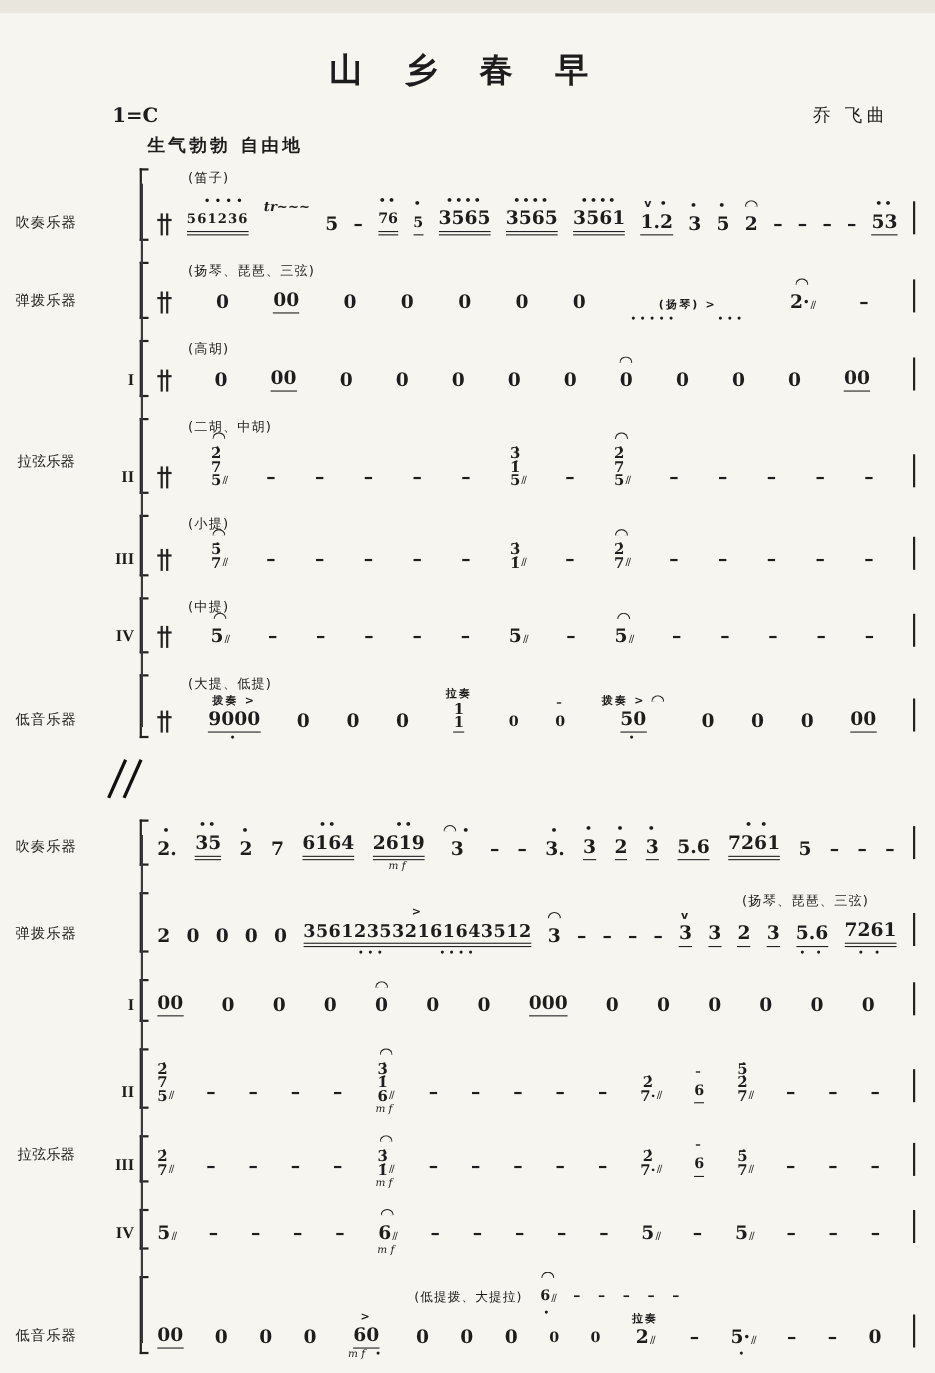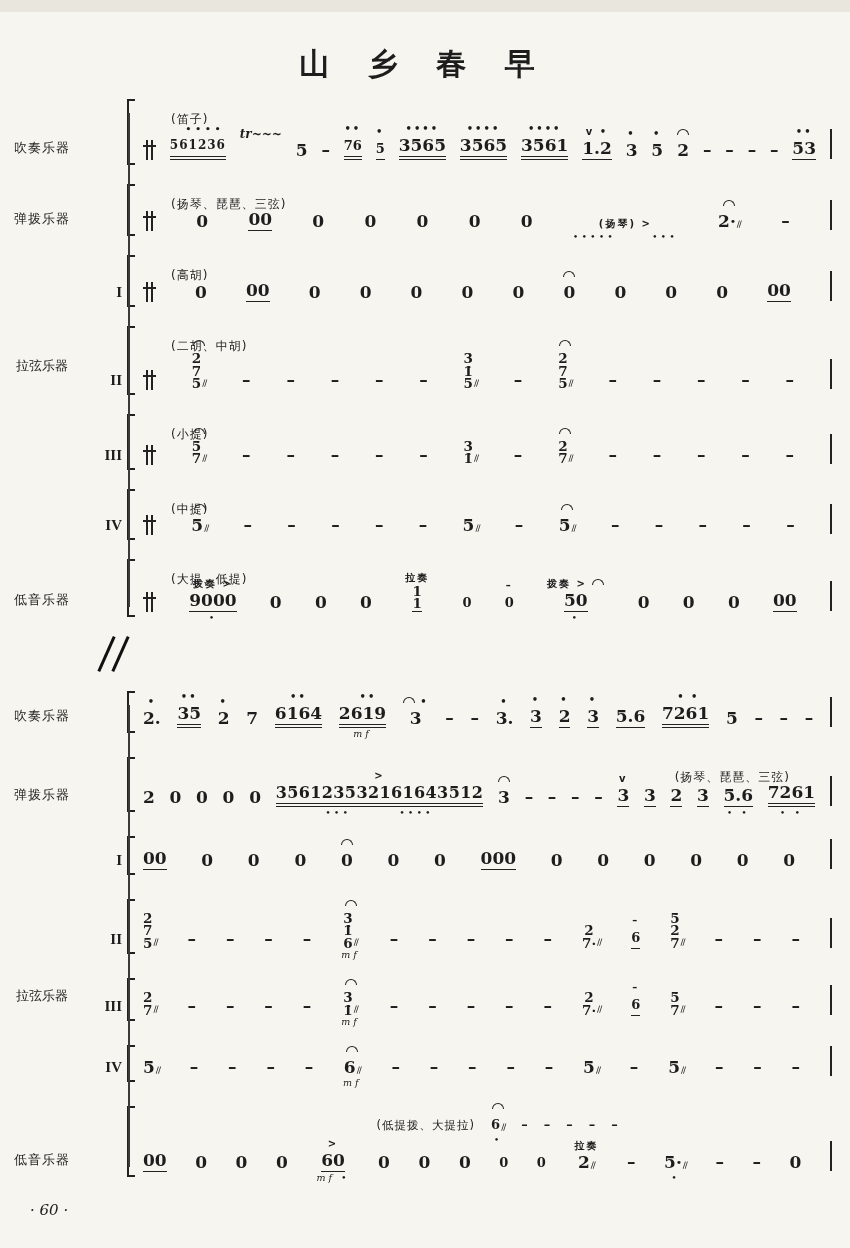--- a/index.html
+++ b/index.html
@@ -22,21 +22,21 @@
   .staff{display:flex;align-items:flex-end;margin-bottom:9px;}
   .sys2 .staff{margin-bottom:14px;}
   .slabel{width:84px;flex:none;font-size:13px;padding-bottom:14px;letter-spacing:1px;}
   .roman{width:24px;flex:none;text-align:right;padding:0 5px 12px 0;font-size:15px;
          font-family:"Liberation Serif",serif;font-weight:600;}
   .bracket{width:6px;flex:none;align-self:stretch;border-left:2.5px solid #222;
            border-top:2.5px solid #222;border-bottom:2.5px solid #222;margin:4px 6px 6px 0;}
   .cellsarea{flex:1;position:relative;padding:4px 2px 0 2px;}
   .has-instr .cellsarea{padding-top:17px;}
   .has-upper .cellsarea{padding-top:36px;}
-  .instr{position:absolute;top:16px;left:30px;font-size:12px;letter-spacing:1px;}
+  .instr{position:absolute;top:4px;left:30px;font-size:12px;letter-spacing:1px;}
   .instr.iright{left:auto;right:44px;}
   .cells{display:flex;justify-content:space-between;align-items:flex-end;width:100%;}
   .cell{display:flex;flex-direction:column;align-items:center;flex:none;}
   .top{min-height:13px;font-size:10px;line-height:12px;letter-spacing:2px;white-space:pre;font-weight:600;}
   .row{display:flex;align-items:flex-end;}
   .main{font-size:17px;line-height:19px;font-weight:700;font-family:"DejaVu Serif",serif;white-space:pre;}
   .u1{border-bottom:1.5px solid #222;padding-bottom:1px;}
   .u2{border-bottom:4px double #222;padding-bottom:1px;}
   .bot{min-height:11px;font-size:9.5px;line-height:11px;white-space:pre;letter-spacing:3px;
        font-style:italic;font-family:"DejaVu Serif",serif;}
@@ -63,20 +63,25 @@
   .upper-label{font-size:11.5px;padding-bottom:12px;letter-spacing:1px;}
   .divider{margin:12px 0 6px 80px;height:46px;}
   .dbar{display:inline-block;width:3px;height:38px;background:#111;transform:rotate(24deg);margin-left:11px;}
   .pagenum{margin:18px 0 0 16px;font-size:15px;font-style:italic;font-family:"DejaVu Serif",serif;}
 </style>
 </head>
 <body>
 
 <div class="page">
   <div class="title">山 乡 春 早</div>
+  <div class="meta-row">
+    <span class="key">1=C</span>
+    <span class="composer">乔  飞曲</span>
+  </div>
+  <div class="tempo">生气勃勃  自由地</div>
   <div id="systems">
       <div class="system sys1">
         <div class="sysline"></div>
         <div class="grouplabel">拉弦乐器</div>
         <div class="staff has-instr">
           <div class="slabel">吹奏乐器</div>
           <div class="roman"></div>
           <div class="bracket"></div>
           <div class="cellsarea">
             <div class="instr">(笛子)</div>

